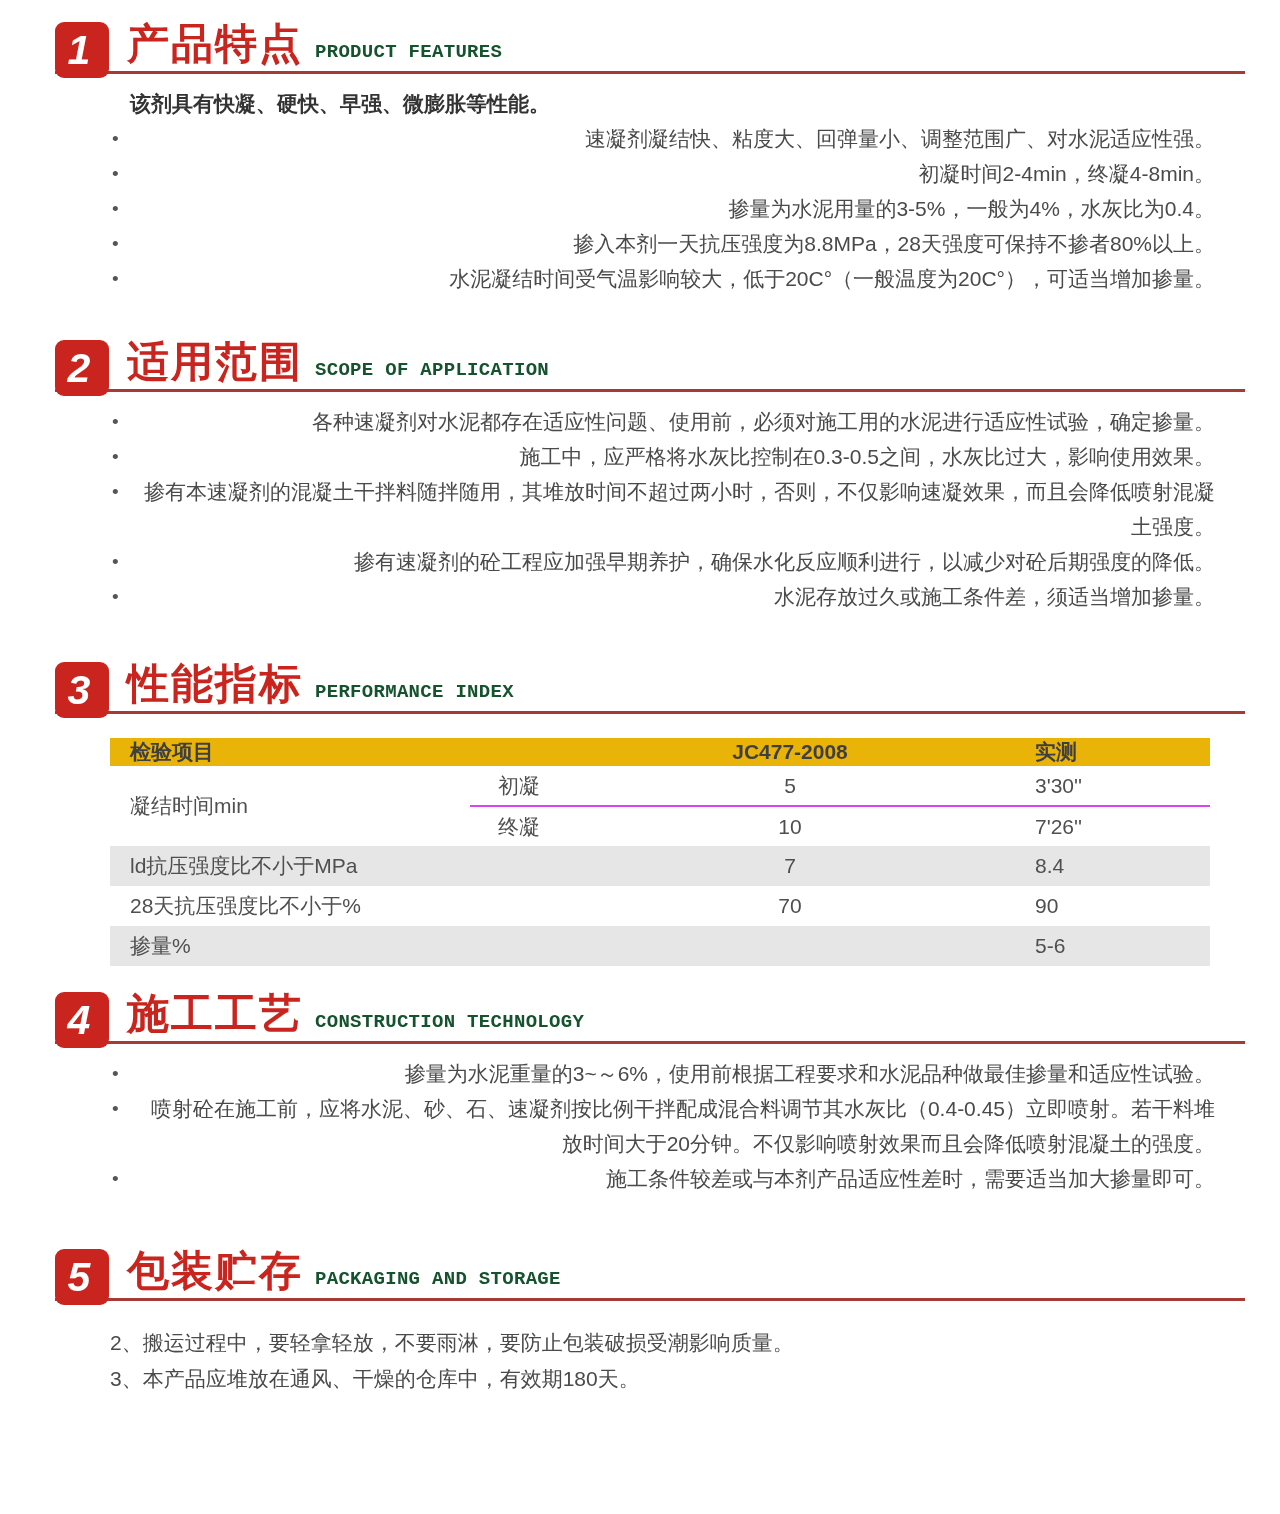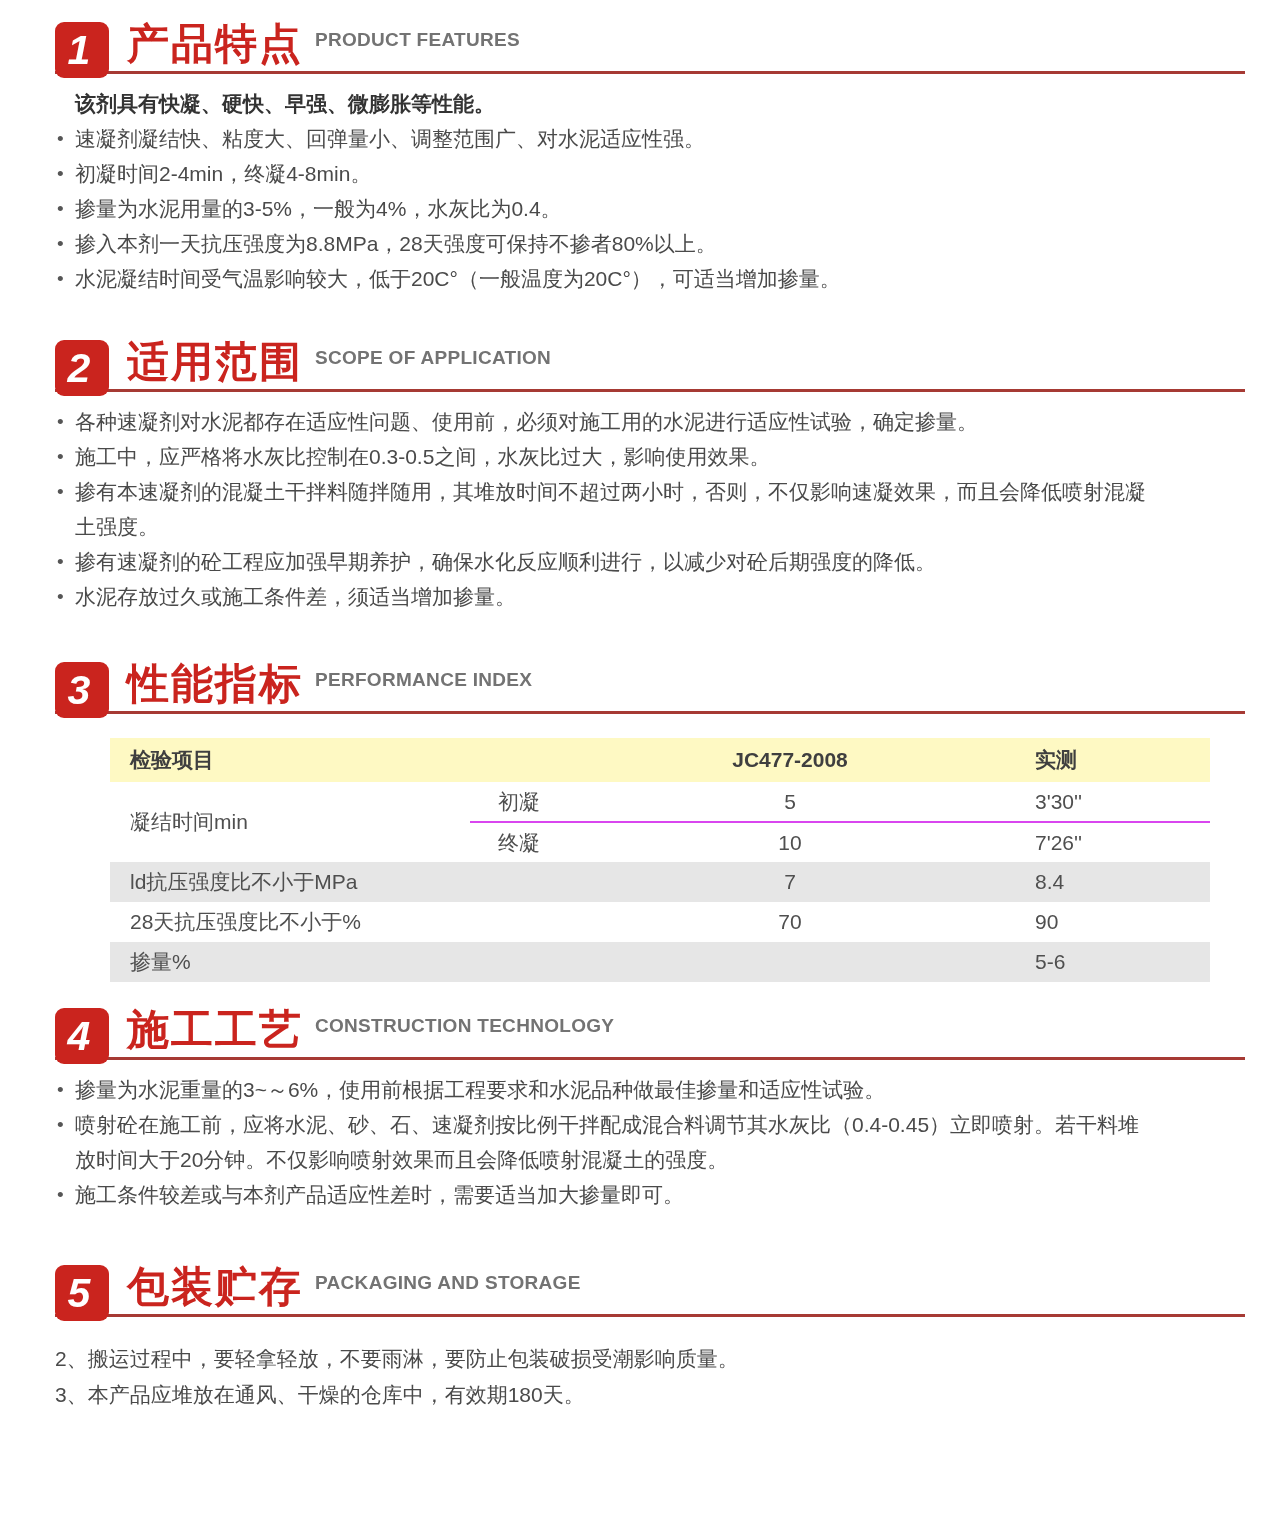--- a/index.html
+++ b/index.html
@@ -48,27 +48,29 @@
     font-weight: bold;
     color: #ca241e;
     letter-spacing: 2px;
     padding-bottom: 3px;
     font-family: Liberation Mono, monospace;
   }
   .sec-sub {
     margin-left: 12px;
     font-size: 19px;
     font-weight: bold;
-    color: #737373;
+    color: #14532d;
     letter-spacing: 0.3px;
-    padding-bottom: 20px;
+    padding-bottom: 8px;
+    font-family: Liberation Mono, monospace;
   }
 
   
   .sec-body {
+    margin-left: 55px;
     width: 1105px;
     margin-top: 12px;
     color: #4a4a4a;
     font-size: 21px;
   }
   .intro {
     margin: 0;
     padding-left: 20px;
     font-weight: bold;
     color: #333333;
@@ -76,20 +78,21 @@
   }
   ul.bullets {
     list-style: none;
     margin: 0;
     padding: 0;
   }
   ul.bullets li {
     position: relative;
     padding-left: 20px;
     line-height: 35px;
+    text-align: right;
   }
   ul.bullets li::before {
     content: "\2022";
     position: absolute;
     left: 2px;
     top: 0;
     color: #555555;
     font-size: 19px;
   }
   .num-items p {
@@ -116,21 +119,21 @@
   table.perf col.c1 { width: 360px; }
   table.perf col.c2 { width: 170px; }
   table.perf col.c3 { width: 300px; }
   table.perf col.c4 { width: 270px; }
   table.perf th, table.perf td {
     padding: 0;
     vertical-align: middle;
     font-weight: normal;
   }
   table.perf tr { height: 40px; }
-  table.perf tr.thead { height: 44px; background: #fef9c3; }
+  table.perf tr.thead { height: 28px; background: #eab308; }
   table.perf tr.thead th { color: #3f3f3f; font-weight: bold; }
   table.perf .cell-item { text-align: left; padding-left: 20px; }
   table.perf .cell-sub { text-align: left; padding-left: 28px; }
   table.perf .cell-std { text-align: center; }
   table.perf .cell-meas { text-align: left; padding-left: 95px; }
   table.perf tr.stripe { background: #e6e6e6; }
   table.perf tr.row-final td { border-top: 2px solid #d946ef; }
 </style>
 </head>
 <body>

